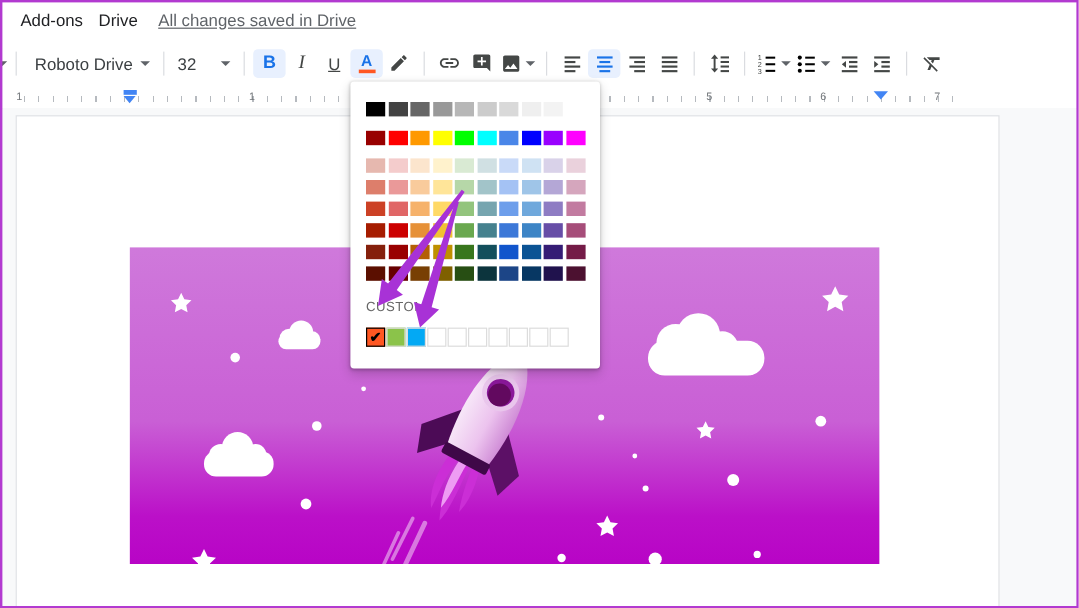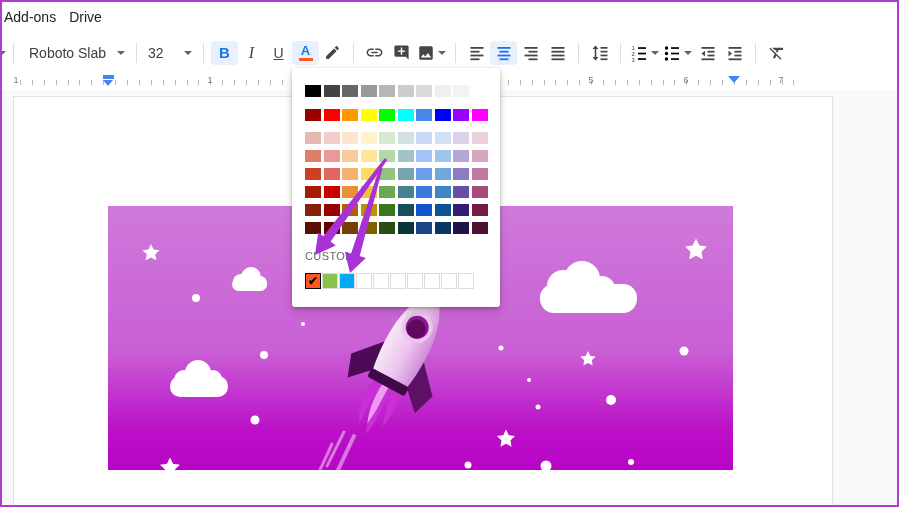--- a/index.html
+++ b/index.html
@@ -6,21 +6,21 @@
   body{position:relative;width:899px;height:507px;overflow:hidden;background:#fff;
        font-family:"Liberation Sans", sans-serif;
        --frame:#b23ad0;--canvas:#f8f9fa;--accent:#1a73e8;--active-bg:#e8f0fe;
        --icon:#444746;--selcolor:#ff5722;--arrow:#a832d6;--marker:#4285f4;}
   .frame{position:absolute;inset:0;border:2px solid var(--frame);z-index:100;pointer-events:none;}
 
   
   .menubar{position:absolute;top:2px;left:2px;right:2px;height:29px;background:#fff;
            display:flex;align-items:center;font-size:14px;color:#202124;}
   .menu-item{padding:4px 0;margin-left:9px;cursor:default;}
-  .menu-item:first-child{margin-left:2px;}
+  .menu-item:first-child{margin-left:15px;}
   .menu-item + .menu-item{margin-left:13px;}
   .status-link{margin-left:17px;color:#5f6368;text-decoration:underline;}
 
   
   .toolbar{position:absolute;top:31px;left:2px;right:2px;height:43px;background:#fff;
            display:flex;align-items:center;color:var(--icon);}
   .sep{width:1px;height:20px;background:#dadce0;margin:0 7px;flex:none;}
   .caret{width:0;height:0;border-left:4px solid transparent;border-right:4px solid transparent;
          border-top:4px solid #5f6368;flex:none;}
   .partial-caret{margin-left:-4px;}
@@ -75,28 +75,29 @@
 
   
   .arrows{position:absolute;inset:0;z-index:50;pointer-events:none;}
 </style>
 </head>
 <body style="--frame: #b23ad0; --canvas: #f8f9fa; --accent: #1a73e8; --active-bg: #e8f0fe; --icon: #444746; --selcolor: #ff5722; --arrow: #a832d6; --marker: #4285f4;">
 
 <div class="menubar">
   <span class="menu-item">Add-ons</span>
   <span class="menu-item">Drive</span>
+  <span class="status-link">All changes saved in Drive</span>
 </div>
 
 <div class="toolbar">
   <span class="caret partial-caret"></span>
   <span class="sep"></span>
 
   <div class="combo font-name">
-    <span class="lbl">Roboto Slab</span>
+    <span class="lbl">Roboto Drive</span>
     <span class="caret"></span>
   </div>
   <span class="sep"></span>
 
   <div class="combo font-size">
     <span class="lbl">32</span>
     <span class="caret"></span>
   </div>
   <span class="sep"></span>
 

